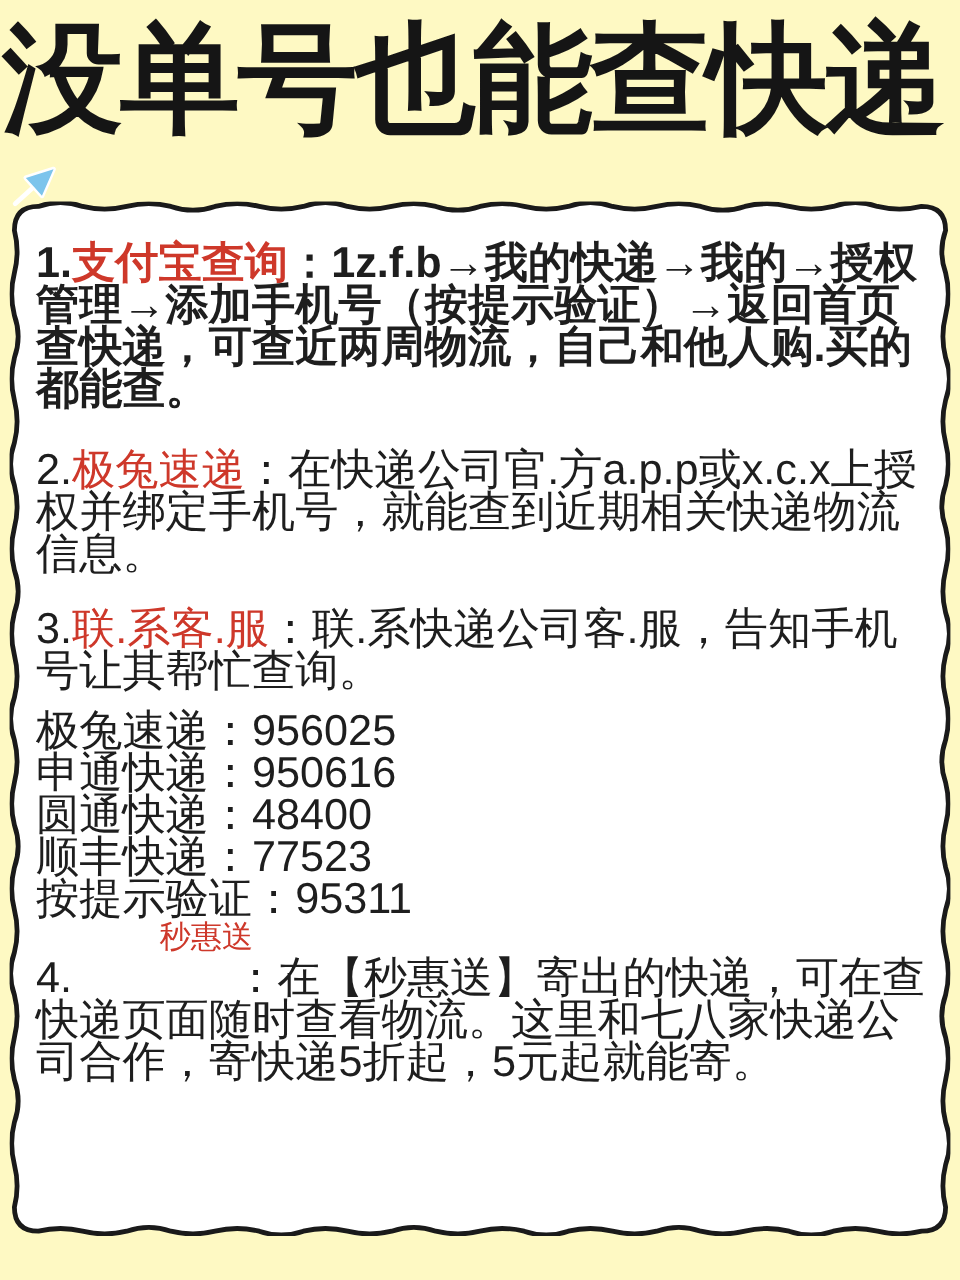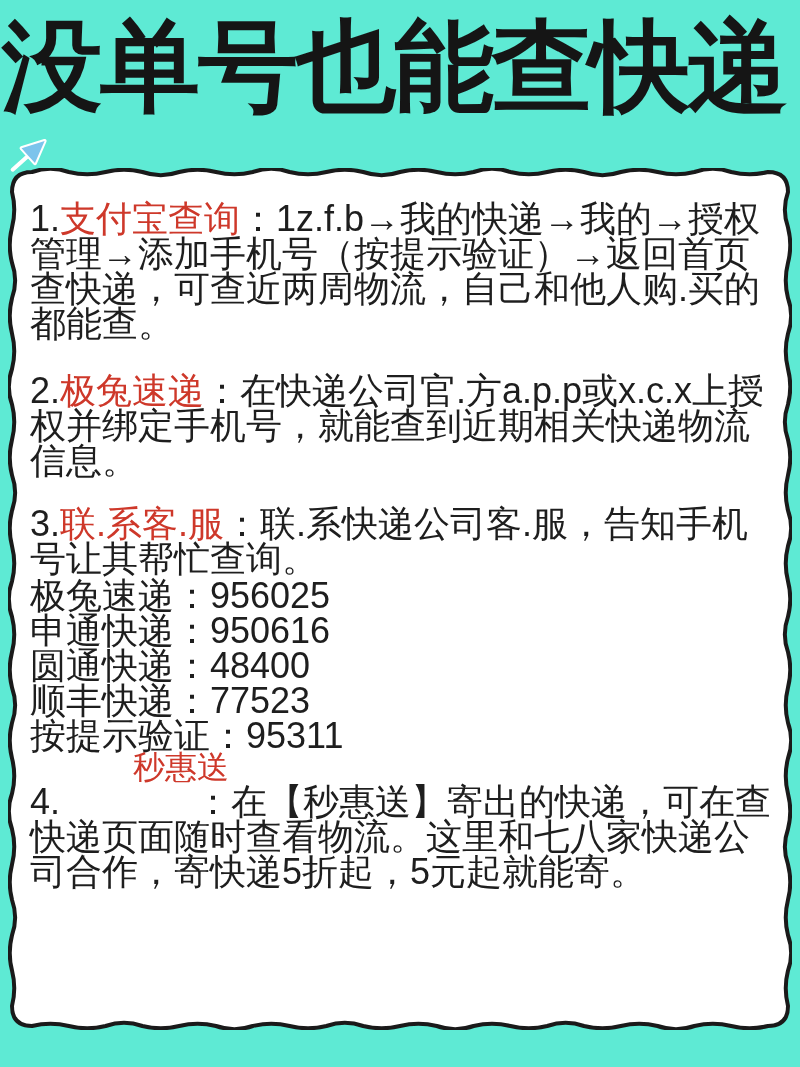--- a/index.html
+++ b/index.html
@@ -1,19 +1,19 @@
 <!DOCTYPE html>
 <html><head>
 <meta charset="utf-8">
 <style>
   html,body{margin:0;padding:0;}
   .page{
     position:relative;
     width:800px;height:1067px;
-    background:#5eead4;
+    background:#fef9c3;
     overflow:hidden;
     font-family:"Liberation Sans","DejaVu Sans",sans-serif;
     color:#1E1E1E;
   }
   .title{
     position:absolute;
     left:2px;top:10px;
     width:798px;
     margin:0;
     font-size:100px;
@@ -41,38 +41,38 @@
     position:absolute;
     left:22px;top:33px;
     width:742px;
   }
   .para{
     margin:0;
     font-size:36px;
     line-height:35px;
     word-break:break-all;
   }
-  .para.s1{margin-bottom:32px;}
+  .para.s1{margin-bottom:32px;font-weight:bold;}
   .para.s2{margin-bottom:28px;}
   .para.s3{margin-bottom:0;}
   .red{color:#CE382A;}
   .hotlines{
-    margin-top:2px;
+    margin-top:15px;
     font-size:36px;
     line-height:35px;
   }
   .para.s4{
     position:relative;
     margin-top:31px;
   }
   .annot{
     position:absolute;
     left:103px;
     top:-29px;
-    font-size:32px;
+    font-size:26px;
     line-height:24px;
     color:#CE382A;
     white-space:nowrap;
   }
   .gap{
     display:inline-block;
     width:135px;
   }
 </style>
 </head>

